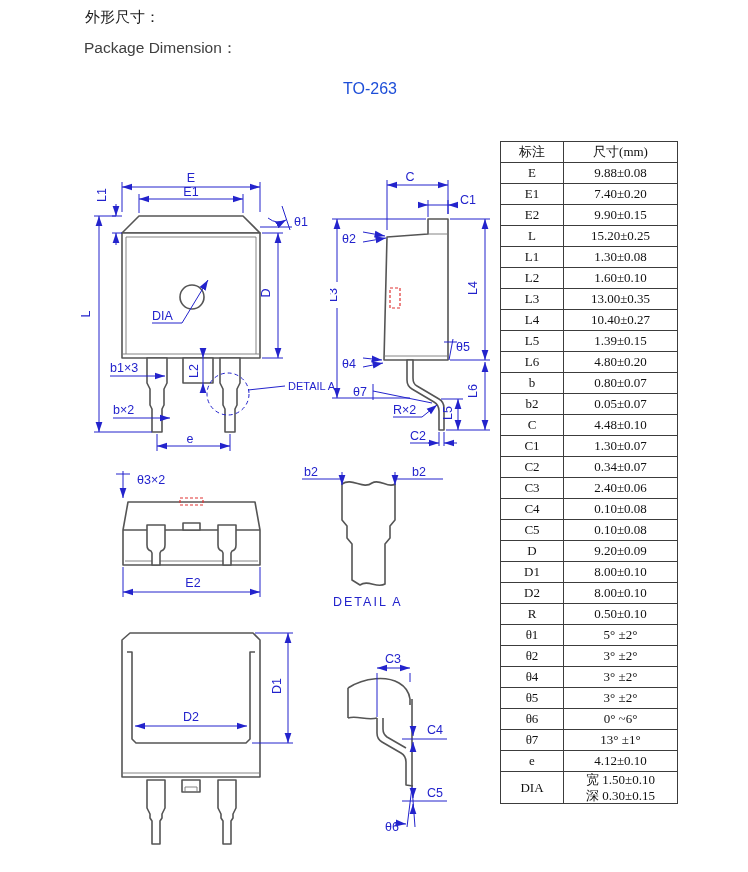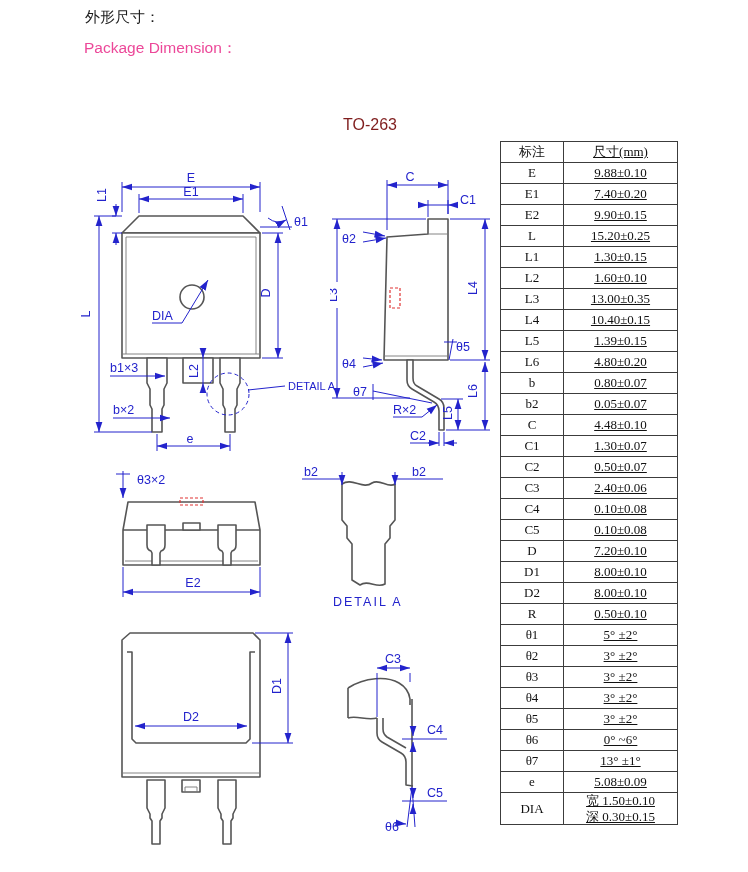--- a/index.html
+++ b/index.html
@@ -1,29 +1,29 @@
 <!DOCTYPE html>
 <html><head>
 <meta charset="utf-8">
 <style>
   html,body{margin:0;padding:0;background:#ffffff;}
   #page{position:relative;width:748px;height:868px;background:#fff;overflow:hidden;
         font-family:"Liberation Sans",sans-serif;color:#111;}
   .title-cn{position:absolute;left:85px;top:8px;font:15px "Liberation Serif",serif;color:#1a1a1a;}
-  .title-en{position:absolute;left:84px;top:38px;font:15.5px "Liberation Sans",sans-serif;color:#ec4899;}
-  .pkg-name{position:absolute;left:343px;top:80px;font:16px "Liberation Sans",sans-serif;color:#7f1d1d;margin-top:36px;}
+  .title-en{position:absolute;left:84px;top:38px;font:15.5px "Liberation Sans",sans-serif;color:#404040;}
+  .pkg-name{position:absolute;left:343px;top:80px;font:16px "Liberation Sans",sans-serif;color:#1d4ed8;}
 
   
   .dim-table{position:absolute;left:500px;top:141px;border-collapse:collapse;
              font:13px "Liberation Serif",serif;color:#111;}
   .dim-table th,.dim-table td{border:1px solid #3c3c3c;text-align:center;vertical-align:middle;
              padding:0;height:20px;line-height:1.2;}
   .dim-table th{font-weight:normal;}
   .col-label{width:62px;}
-  .col-value{width:113px;white-space:pre-line;text-decoration:underline;}
+  .col-value{width:113px;white-space:pre-line;}
 
   
   .drw{position:absolute;}
   .out{stroke:#555;stroke-width:1.6;fill:none;stroke-linejoin:round;}
   .outf{stroke:#555;stroke-width:1.6;fill:#fff;stroke-linejoin:round;}
   .thin{stroke:#777;stroke-width:0.9;fill:none;}
   .dim{stroke:#2323cc;stroke-width:1;fill:none;}
   .dimd{stroke:#2323cc;stroke-width:1;fill:none;stroke-dasharray:4 3;}
   .red{stroke:#e03333;stroke-width:1.2;fill:none;stroke-dasharray:3 2;}
   text.dl{fill:#2323cc;font:12.5px "Liberation Sans",sans-serif;}
@@ -248,56 +248,56 @@
     <thead>
       <tr>
         <th class="col-label">标注</th>
         <th class="col-value">尺寸(mm)</th>
       </tr>
     </thead>
     <tbody>
 
         <tr>
           <td class="col-label">E</td>
-          <td class="col-value">9.88±0.10</td>
+          <td class="col-value">9.88±0.08</td>
         </tr>
 
         <tr>
           <td class="col-label">E1</td>
           <td class="col-value">7.40±0.20</td>
         </tr>
 
         <tr>
           <td class="col-label">E2</td>
           <td class="col-value">9.90±0.15</td>
         </tr>
 
         <tr>
           <td class="col-label">L</td>
           <td class="col-value">15.20±0.25</td>
         </tr>
 
         <tr>
           <td class="col-label">L1</td>
-          <td class="col-value">1.30±0.15</td>
+          <td class="col-value">1.30±0.08</td>
         </tr>
 
         <tr>
           <td class="col-label">L2</td>
           <td class="col-value">1.60±0.10</td>
         </tr>
 
         <tr>
           <td class="col-label">L3</td>
           <td class="col-value">13.00±0.35</td>
         </tr>
 
         <tr>
           <td class="col-label">L4</td>
-          <td class="col-value">10.40±0.15</td>
+          <td class="col-value">10.40±0.27</td>
         </tr>
 
         <tr>
           <td class="col-label">L5</td>
           <td class="col-value">1.39±0.15</td>
         </tr>
 
         <tr>
           <td class="col-label">L6</td>
           <td class="col-value">4.80±0.20</td>
@@ -319,41 +319,41 @@
           <td class="col-value">4.48±0.10</td>
         </tr>
 
         <tr>
           <td class="col-label">C1</td>
           <td class="col-value">1.30±0.07</td>
         </tr>
 
         <tr>
           <td class="col-label">C2</td>
-          <td class="col-value">0.50±0.07</td>
+          <td class="col-value">0.34±0.07</td>
         </tr>
 
         <tr>
           <td class="col-label">C3</td>
           <td class="col-value">2.40±0.06</td>
         </tr>
 
         <tr>
           <td class="col-label">C4</td>
           <td class="col-value">0.10±0.08</td>
         </tr>
 
         <tr>
           <td class="col-label">C5</td>
           <td class="col-value">0.10±0.08</td>
         </tr>
 
         <tr>
           <td class="col-label">D</td>
-          <td class="col-value">7.20±0.10</td>
+          <td class="col-value">9.20±0.09</td>
         </tr>
 
         <tr>
           <td class="col-label">D1</td>
           <td class="col-value">8.00±0.10</td>
         </tr>
 
         <tr>
           <td class="col-label">D2</td>
           <td class="col-value">8.00±0.10</td>
@@ -367,24 +367,20 @@
         <tr>
           <td class="col-label">θ1</td>
           <td class="col-value">5° ±2°</td>
         </tr>
 
         <tr>
           <td class="col-label">θ2</td>
           <td class="col-value">3° ±2°</td>
         </tr>
 
-        <tr>
-          <td class="col-label">θ3</td>
-          <td class="col-value">3° ±2°</td>
-        </tr>
 
         <tr>
           <td class="col-label">θ4</td>
           <td class="col-value">3° ±2°</td>
         </tr>
 
         <tr>
           <td class="col-label">θ5</td>
           <td class="col-value">3° ±2°</td>
         </tr>
@@ -394,21 +390,21 @@
           <td class="col-value">0° ~6°</td>
         </tr>
 
         <tr>
           <td class="col-label">θ7</td>
           <td class="col-value">13° ±1°</td>
         </tr>
 
         <tr>
           <td class="col-label">e</td>
-          <td class="col-value">5.08±0.09</td>
+          <td class="col-value">4.12±0.10</td>
         </tr>
 
         <tr>
           <td class="col-label">DIA</td>
           <td class="col-value">宽 1.50±0.10
 深 0.30±0.15</td>
         </tr>
       </tbody>
   </table>
 

